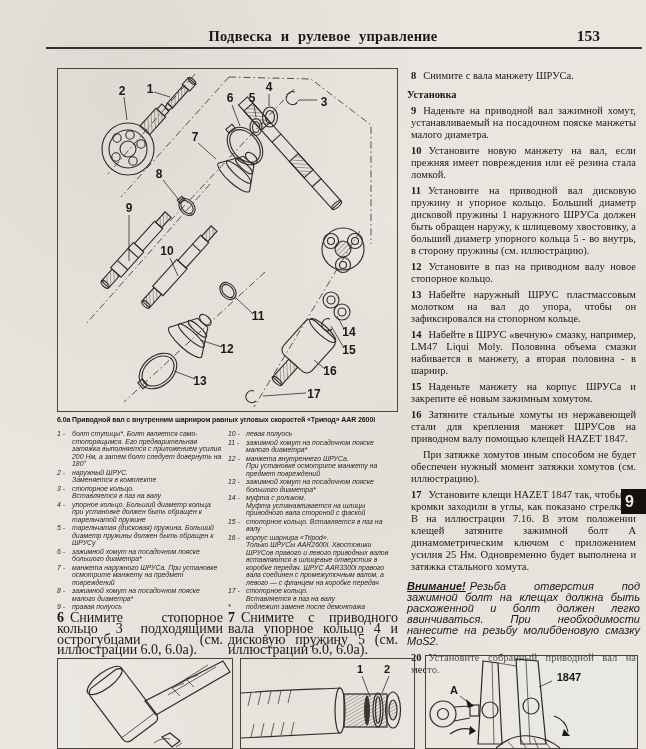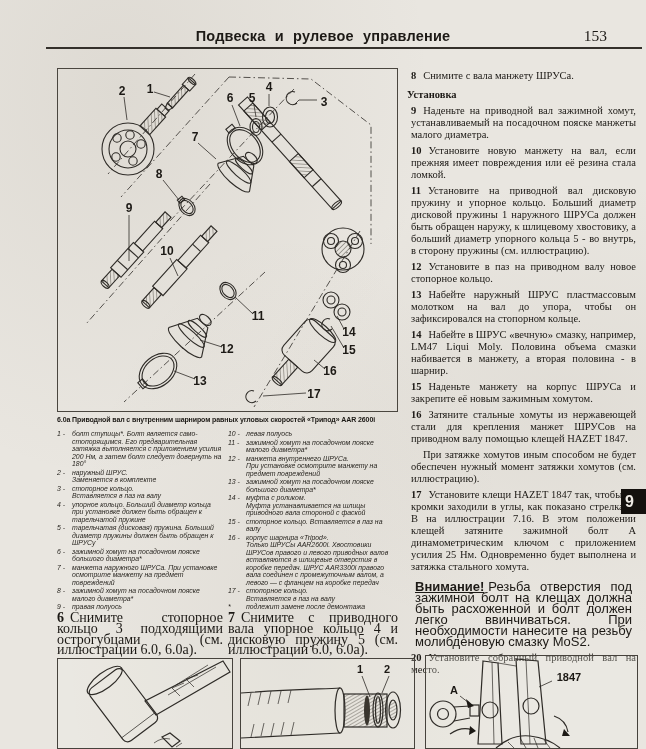--- a/index.html
+++ b/index.html
@@ -5,23 +5,23 @@
   *{margin:0;padding:0;box-sizing:border-box}
   html,body{background:#b9b6b0}
   .page{position:relative;width:646px;height:749px;overflow:hidden;color:#1c1915;
     font-family:"Liberation Serif",serif;
     background:
       radial-gradient(ellipse at 18% 12%, rgba(125,114,96,.10), transparent 42%),
       radial-gradient(ellipse at 88% 55%, rgba(125,114,96,.08), transparent 40%),
       radial-gradient(ellipse at 45% 85%, rgba(125,114,96,.07), transparent 45%),
       #e9e6e0;}
   .hdr-title{position:absolute;top:28px;left:0;width:100%;text-align:center;
-    font-family:Liberation Sans, sans-serif;font-weight:bold;font-size:14.5px;
+    font-family:Liberation Serif, serif;font-weight:bold;font-size:14.5px;
     word-spacing:5px;letter-spacing:.2px;color:#1d1a16}
-  .hdr-num{position:absolute;top:27px;right:39px;font-weight:normal;font-size:15.5px}
+  .hdr-num{position:absolute;top:27px;right:46px;font-weight:bold;font-size:15.5px}
   .rule{position:absolute;top:47px;left:46px;width:596px;height:2px;background:#34302b}
   .figbox{position:absolute;left:57px;top:68px;width:341px;height:344px;border:1px solid #4a463f}
   .caption{position:absolute;left:57px;top:416px;width:342px;white-space:nowrap;
     font-family:"Liberation Sans",sans-serif;font-weight:bold;font-size:7px;letter-spacing:-.1px}
   .plist{position:absolute;top:430px;font-family:"Liberation Sans",sans-serif;
     font-style:italic;font-size:6.9px;line-height:7.5px;color:#221f1a}
   .pl-left{left:57px;width:166px}
   .pl-right{left:228px;width:170px}
   .pitem{position:relative;padding-left:15px;margin-bottom:1px}
   .pl-right .pitem{padding-left:18px}
@@ -29,22 +29,22 @@
   .ptxt{white-space:pre-line}
   .stepcol{position:absolute;top:613px;font-size:14px;line-height:10.8px;text-align:justify}
   .s6{left:57px;width:166px}
   .s7{left:228px;width:170px}
   .stepcol .n{font-weight:bold;margin-right:6px}
   .rcol{position:absolute;left:407px;top:66px;width:233px;font-size:10.5px;line-height:12px;text-align:justify}
   .rcol p{margin:4px}
   .rcol .n{font-weight:bold;margin-right:7px}
   .rcol h3{font-family:Liberation Serif, serif;font-size:10.5px;margin:7px 0 3px;text-align:left}
   .cont{text-indent:12px}
-  .warn{font-family:"Liberation Sans",sans-serif;font-size:13px;
-    line-height:11px;margin:8px 8px 5px !important}
+  .warn{font-family:"Liberation Sans",sans-serif;font-style:italic;font-size:11px;
+    line-height:11px;margin:8px 0 5px !important}
   .wl{font-weight:bold;text-decoration:underline;margin-right:4px}
   .tab9{position:absolute;left:621px;top:489px;width:25px;height:25px;background:#14110e;
     color:#efece6;font-family:"Liberation Sans",sans-serif;font-weight:bold;font-size:16px;
     line-height:25px;padding-left:4px}
   .bfig{position:absolute;border:1px solid #46423c;background:rgba(240,238,232,.25)}
   .bf-l{left:57px;top:658px;width:176px;height:91px}
   .bf-m{left:240px;top:658px;width:175px;height:91px}
   .bf-r{left:425px;top:655px;width:213px;height:94px}
   svg{display:block}
   svg text.co{font:bold 12px "Liberation Sans",sans-serif;fill:#1c1915;text-anchor:middle;font-style:normal}

